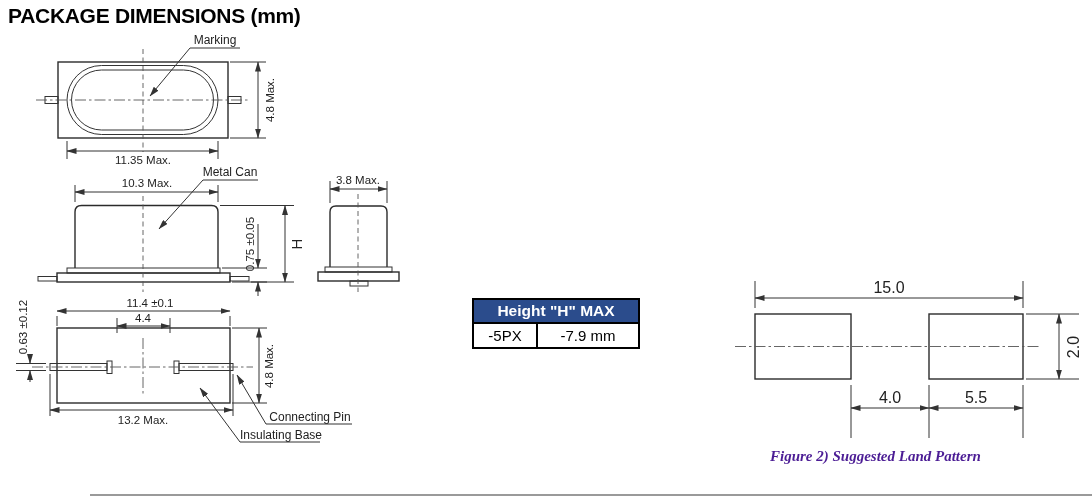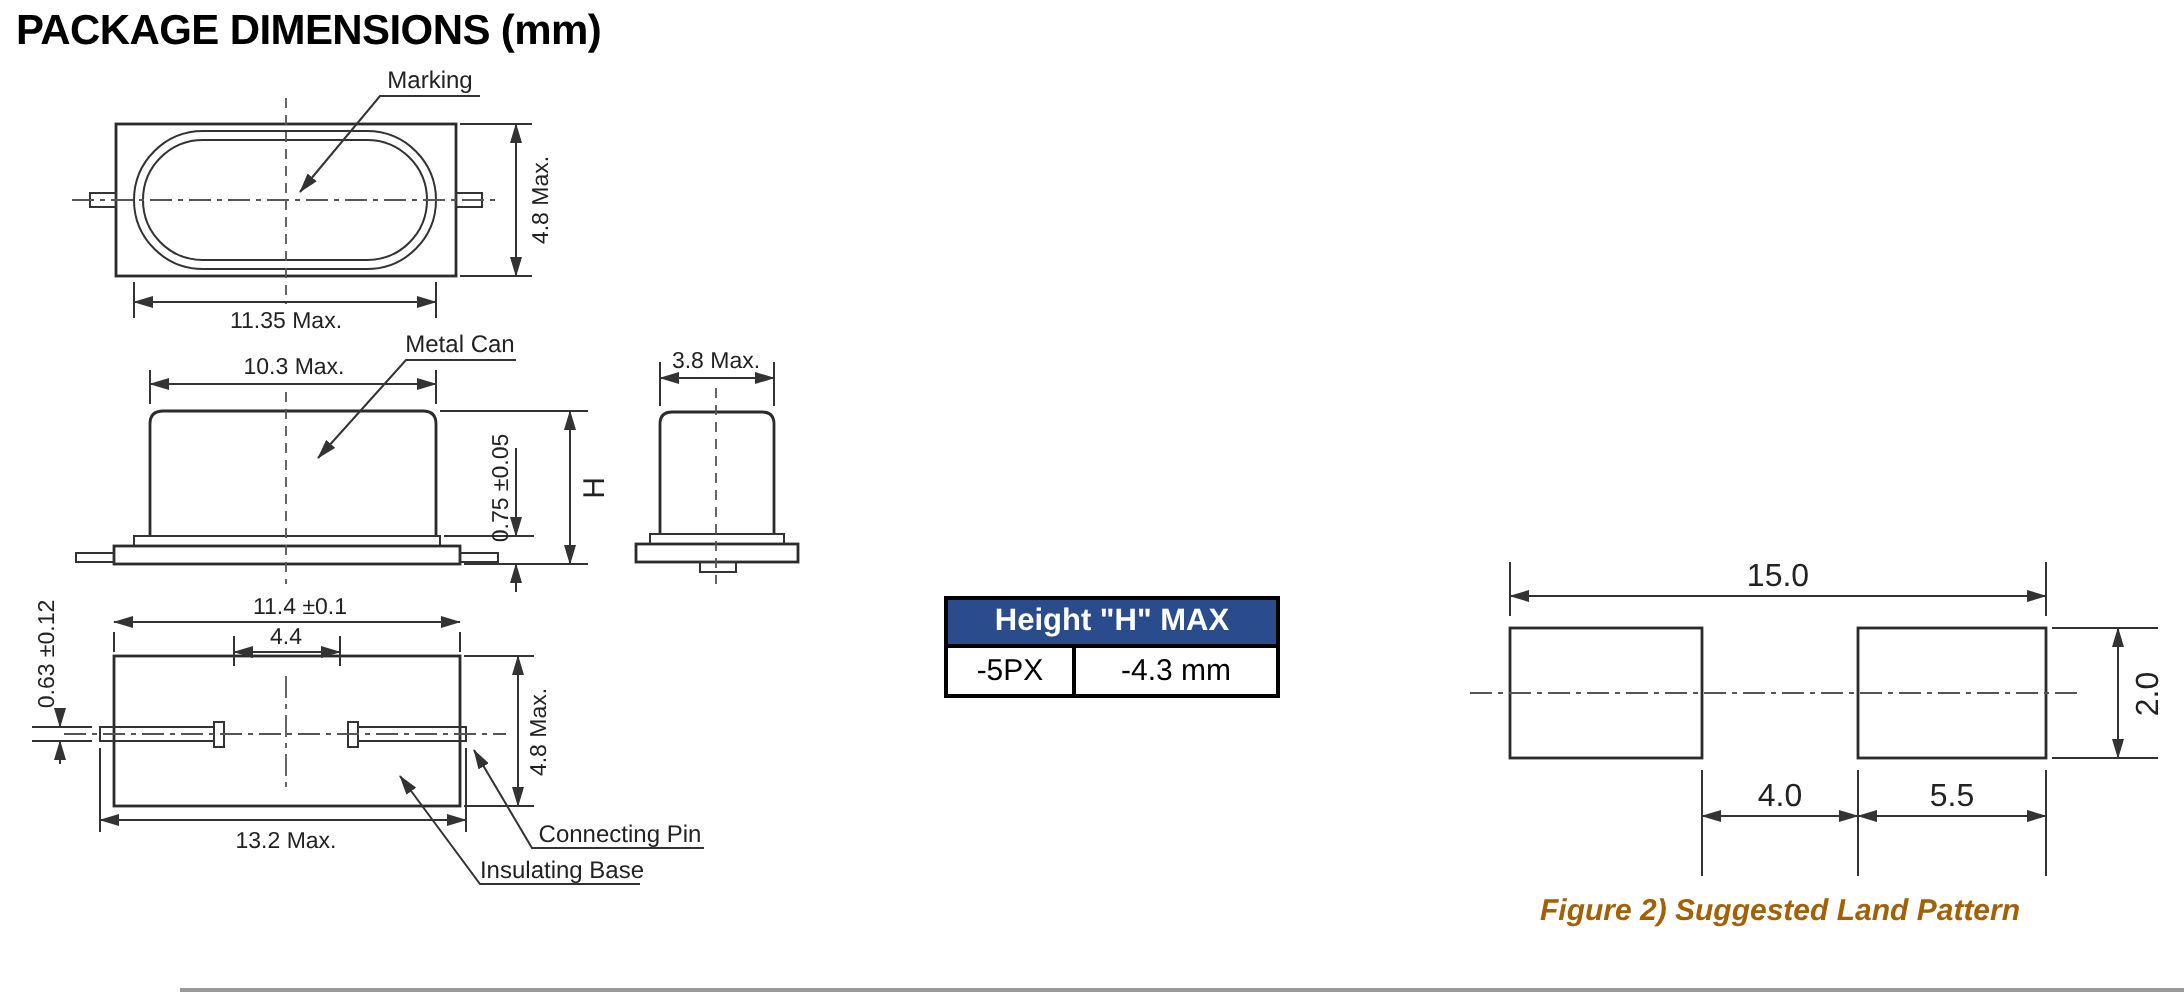--- a/index.html
+++ b/index.html
@@ -24,21 +24,21 @@
     position:absolute;left:472px;top:298px;border-collapse:collapse;
     font-size:15px;color:#000;
   }
   .htable th,.htable td{border:2px solid #000;text-align:center;padding:1px 8px;}
   .htable th{font-weight:bold;font-size:15.5px;height:20px;}
   .htable td{height:21px;}
   .htable td.c1{width:46px;margin-top:28px;}
   .htable td.c2{width:84px;}
   .caption{
     position:absolute;font-size:15px;font-weight:bold;font-style:italic;
-    color:#a16207;line-height:1.35;white-space:pre-wrap;
+    color:#4c1d95;line-height:1.35;white-space:pre-wrap;font-family:Liberation Serif, serif;
   }
   .caption1{left:34px;top:454px;width:330px;}
   .caption2{left:770px;top:446px;width:300px;}
   .bottom-rule{position:absolute;left:90px;top:494px;width:1002px;height:2px;background:#9a9a9a;}
 </style>
 </head>
 <body>
 
 <div class="canvas">
 
@@ -180,21 +180,21 @@
 
   <table class="htable">
     <thead>
       <tr>
         <th colspan="2" style="background-color: rgb(43, 76, 140); color: rgb(255, 255, 255);">Height "H" MAX</th>
       </tr>
     </thead>
     <tbody>
       <tr>
         <td class="c1">-5PX</td>
-        <td class="c2">-4.3 mm</td>
+        <td class="c2">-7.9 mm</td>
       </tr>
     </tbody>
   </table>
 
   <div class="caption caption1">
     <div>Figure 1) Top, Side, Bottom  and End</div>
     
   </div>
   <div class="caption caption2">Figure 2) Suggested Land Pattern</div>
 

